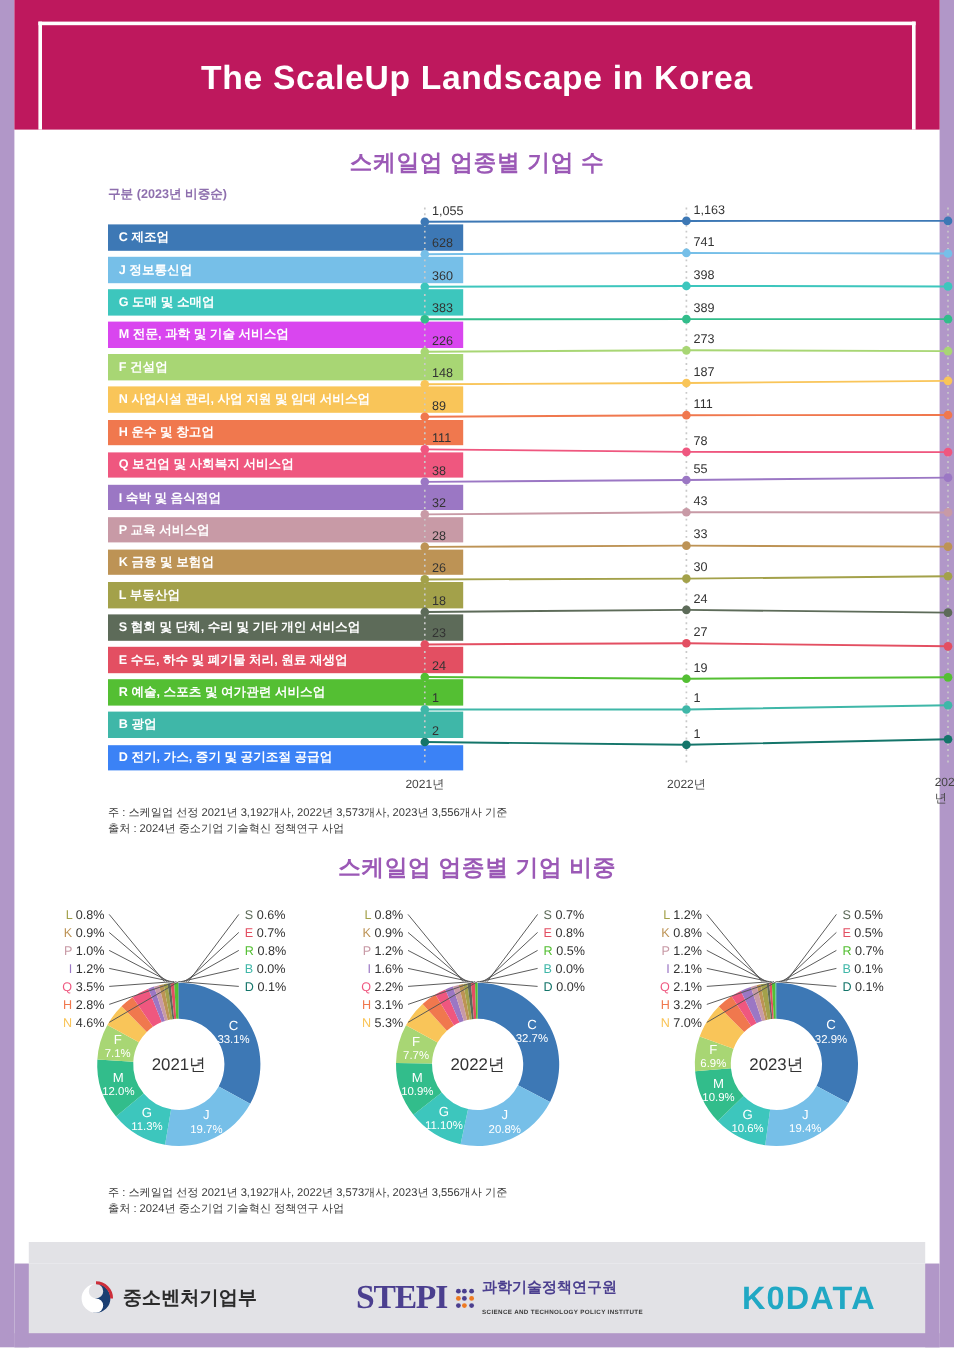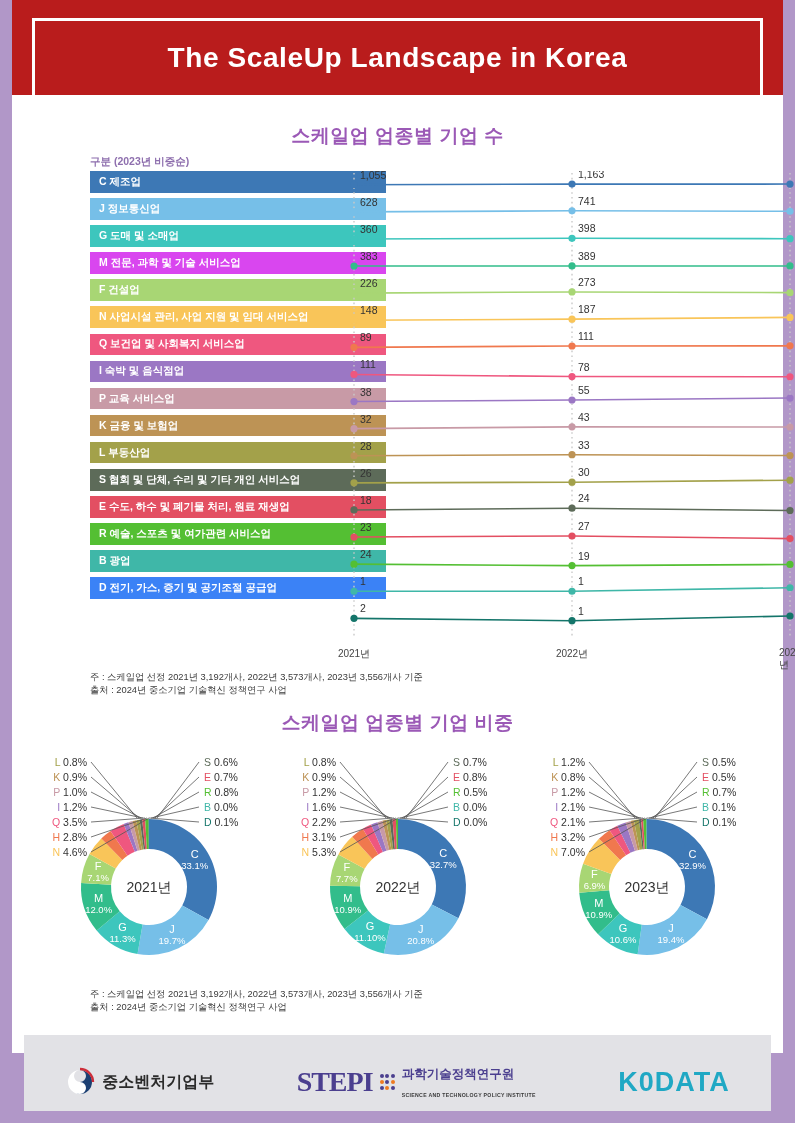--- a/index.html
+++ b/index.html
@@ -12,22 +12,22 @@
   }
   .page {
     position: absolute; inset: 0;
     border-left: 12px solid #b197c8;
     border-right: 12px solid #b197c8;
     border-top: 0; border-bottom: 0;
     background: #fff;
   }
   
   .header {
-    position: absolute; left: 0; right: 0; top: 0; height: 95px;
-    background: #b91c1c;
+    position: absolute; left: 0; right: 0; top: 0; height: 108px;
+    background: #be185d;
   }
   .header-inner {
     position: absolute; left: 20px; right: 20px; top: 18px; bottom: 0;
     border-top: 3px solid #ffffff;
     border-left: 3px solid #ffffff;
     border-right: 3px solid #ffffff;
     display: flex; align-items: center; justify-content: center;
   }
   .header-title {
     color: #ffffff; font-size: 28px; font-weight: bold;
@@ -38,21 +38,21 @@
     text-align: center; color: #9b59b6; font-weight: bold;
     font-size: 19px; letter-spacing: .5px;
   }
   
   .linechart-wrap { position: absolute; left: 12px; right: 12px; top: 95px; height: 610px; }
   .lc-title { position: absolute; left: 0; right: 0; top: 28px; }
   .lc-legend-head {
     position: absolute; left: 66px; top: 60px;
     color: #8e6fae; font-size: 10.5px; font-weight: bold;
   }
-  .bars { position: absolute; left: 66px; top: 76px; width: 296px; }
+  .bars { position: absolute; left: 66px; top: 92px; width: 296px; }
   .bar-row {
     height: 21.5px; margin-bottom: 5.6px;
     display: flex; align-items: center; padding-left: 9px;
     color: #ffffff; font-size: 10.5px; font-weight: bold;
     white-space: nowrap; overflow: hidden;
   }
   .plot { position: absolute; left: 324px; top: 76px; right: 10px; height: 470px; text-align: right; }
   .plot svg { display: block; }
   .xaxis {
     position: absolute; left: 324px; right: 10px; top: 552px; height: 16px;
@@ -121,20 +121,23 @@
           <span>G 도매 및 소매업</span>
         </div>
         <div class="bar-row" style="background: #d946ef;">
           <span>M 전문, 과학 및 기술 서비스업</span>
         </div>
         <div class="bar-row" style="background: rgb(168, 214, 116);">
           <span>F 건설업</span>
         </div>
         <div class="bar-row" style="background: rgb(249, 197, 89);">
           <span>N 사업시설 관리, 사업 지원 및 임대 서비스업</span>
+        </div>
+        <div class="bar-row" style="background: rgb(240, 120, 78);">
+          <span>H 운수 및 창고업</span>
         </div>
         <div class="bar-row" style="background: rgb(239, 87, 127);">
           <span>Q 보건업 및 사회복지 서비스업</span>
         </div>
         <div class="bar-row" style="background: rgb(155, 119, 196);">
           <span>I 숙박 및 음식점업</span>
         </div>
         <div class="bar-row" style="background: rgb(200, 154, 166);">
           <span>P 교육 서비스업</span>
         </div>

